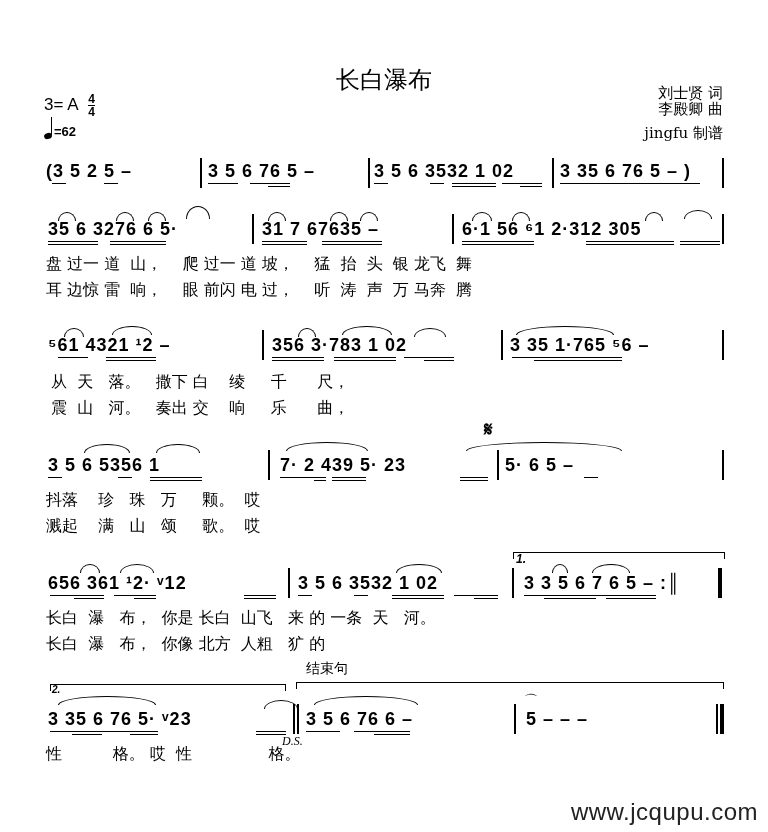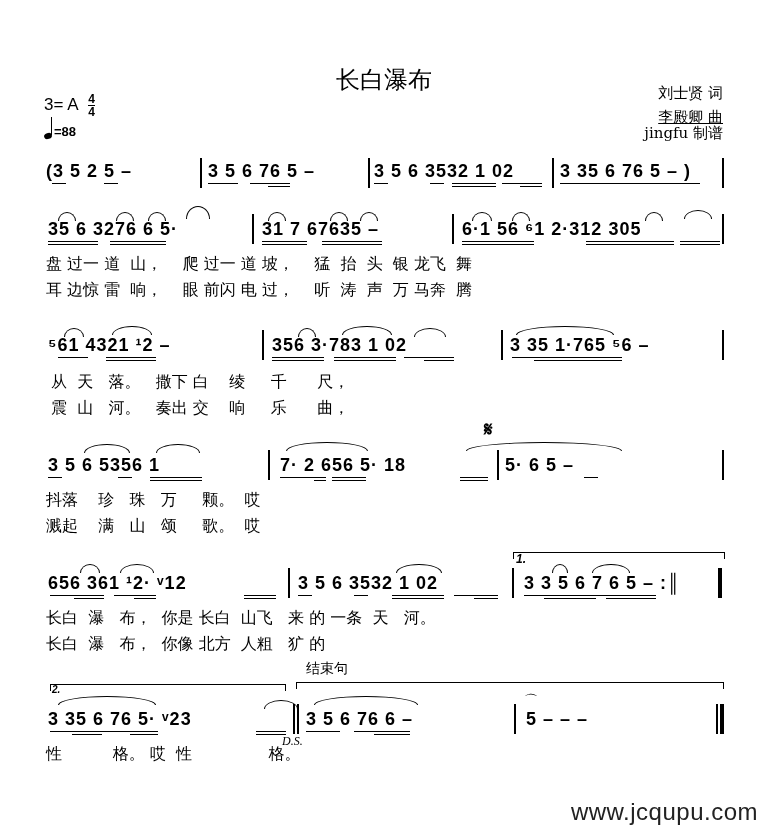--- a/index.html
+++ b/index.html
@@ -26,32 +26,32 @@
   .slur { position:absolute; border:1.2px solid #000; border-bottom:none; border-radius:50% 50% 0 0 / 100% 100% 0 0; height:8px; }
   .small { position:absolute; font-size:12px; }
   .bracket { position:absolute; border-top:1px solid #000; border-left:1px solid #000; border-right:1px solid #000; height:6px; }
   .watermark { right:10px; bottom:6px; font-size:24px; color:#222; letter-spacing:0.5px; }
 </style>
 </head>
 <body>
 
 <div class="abs title">长白瀑布</div>
 <div class="abs credit" style="top:84px;">刘士贤 词</div>
-<div class="abs credit" style="top:108px;text-decoration:underline;">李殿卿 曲</div>
+<div class="abs credit" style="top:100px;">李殿卿 曲</div>
 <div class="abs credit" style="top:124px;">jingfu 制谱</div>
 
 <div class="abs key">
   <span>3= A</span>
   <span class="frac">
     <span class="num">4</span>
     <span>4</span>
   </span>
 </div>
 <div class="abs tempo">
-  <span class="note-glyph"></span><span>=88</span>
+  <span class="note-glyph"></span><span>=62</span>
 </div>
 
 <div class="row" style="top:158px;">
   <div class="notes" style="left:46px;top:3px;">(3 5 2 5 –</div>
   <div class="bar" style="left:200px;top:0;height:30px;"></div>
   <div class="notes" style="left:208px;top:3px;">3 5 6 76 5 –</div>
   <div class="bar" style="left:368px;top:0;height:30px;"></div>
   <div class="notes" style="left:374px;top:3px;">3 5 6 3532 1 02</div>
   <div class="bar" style="left:552px;top:0;height:30px;"></div>
   <div class="notes" style="left:560px;top:3px;">3 35 6 76 5 – )</div>
@@ -135,21 +135,21 @@
 </div>
 
 <div class="row" style="top:450px;">
   <div class="abs" style="left:484px;top:-32px;font-size:20px;font-weight:bold;">𝄋</div>
   <div class="slur" style="left:84px;top:-6px;width:44px;"></div>
   <div class="slur" style="left:156px;top:-6px;width:42px;"></div>
   <div class="slur" style="left:286px;top:-8px;width:80px;"></div>
   <div class="slur" style="left:466px;top:-8px;width:154px;"></div>
   <div class="notes" style="left:48px;top:5px;">3 5 6 5356 1</div>
   <div class="bar" style="left:268px;top:0;height:30px;"></div>
-  <div class="notes" style="left:280px;top:5px;">7· 2 656 5· 18</div>
+  <div class="notes" style="left:280px;top:5px;">7· 2 439 5· 23</div>
   <div class="bar" style="left:497px;top:0;height:30px;"></div>
   <div class="notes" style="left:505px;top:5px;">5· 6 5 –</div>
   <div class="bar" style="left:722px;top:0;height:30px;"></div>
   <div class="ul" style="left:48px;top:27px;width:14px;"></div>
   <div class="ul" style="left:118px;top:27px;width:14px;"></div>
   <div class="ul" style="left:150px;top:27px;width:52px;"></div>
   <div class="ul" style="left:150px;top:30px;width:52px;"></div>
   <div class="ul" style="left:280px;top:27px;width:46px;"></div>
   <div class="ul" style="left:314px;top:30px;width:12px;"></div>
   <div class="ul" style="left:332px;top:27px;width:34px;"></div>

